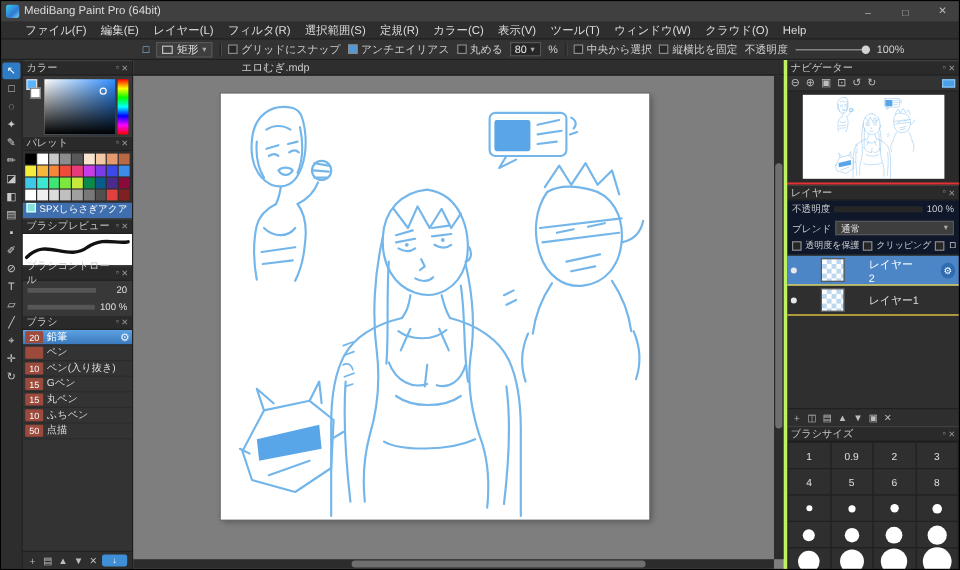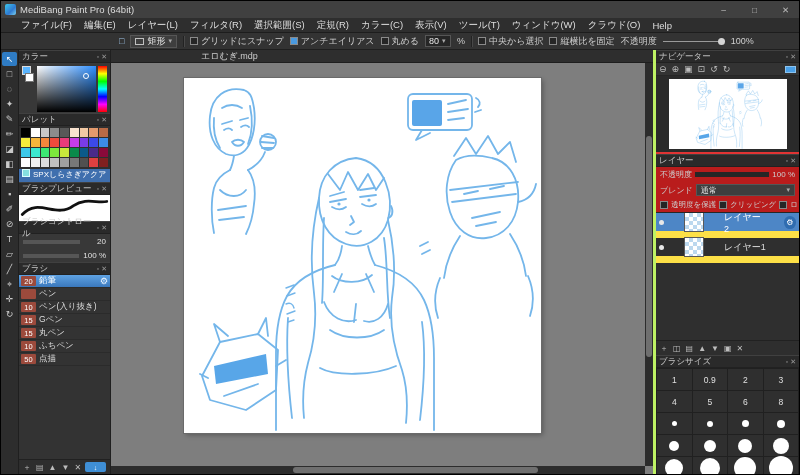--- a/index.html
+++ b/index.html
@@ -86,36 +86,36 @@
   .docbar { height:13px; background:#2e2e2e; border-bottom:1px solid #1e1e1e; display:flex; align-items:center; padding-left:90px; font-size:9px; color:#cccccc; }
   .canvas { position:absolute; left:73px; top:28px; width:357px; height:355px; background:#fff;
             box-shadow:0 0 0 1px #6a6a6a, 2px 2px 5px rgba(0,0,0,.3); }
   .canvas svg { width:100%; height:100%; display:block; }
   .hscroll { position:absolute; left:0; right:8px; bottom:0; height:8px; background:#2c2c2c; }
   .hthumb { position:absolute; left:34%; width:46%; top:1px; bottom:1px; background:#6f6f6f; border-radius:3px; }
   .vscroll { position:absolute; right:0; top:13px; bottom:8px; width:8px; background:#2c2c2c; }
   .vthumb { position:absolute; top:18%; height:55%; left:1px; right:1px; background:#6f6f6f; border-radius:3px; }
 
   
-  .rightpanel { width:143px; background:#b91c1c; display:flex; flex-direction:column; min-height:0; flex:0 0 auto; }
+  .rightpanel { width:143px; background:#0f172a; display:flex; flex-direction:column; min-height:0; flex:0 0 auto; }
   .nav-icons { height:13px; background:#333; border-bottom:1px solid #262626; display:flex; align-items:center; gap:3px; padding:0 3px; }
   .nav-icons .icn { font-size:9px; }
   .nav-rect { margin-left:auto; width:11px; height:7px; background:#4aa0e8; border:1px solid #8cc4f0; }
   .nav-thumb-wrap { height:76px; background:#2a2a2a; display:flex; align-items:center; justify-content:center; }
   .nav-thumb { width:118px; height:70px; background:#fff; overflow:hidden; }
   .nav-thumb svg { width:100%; height:100%; display:block; }
   .red-divider { height:2px; background:#e03434; flex:0 0 auto; }
 
   .lrow { display:flex; align-items:center; gap:3px; padding:2px 4px; font-size:8px; color:#cccccc; white-space:nowrap; }
   .lslider { flex:1; height:5px; background:#262626; position:relative; }
   .lslider .fill { height:100%; background:#4a9ae0; }
   .dropdown.sm { flex:1; height:12px; font-size:8px; justify-content:space-between; }
   .checksrow { gap:3px; font-size:7.5px; overflow:hidden; }
   .layerlist { height:128px; background:#2f2f2f; border-top:1px solid #262626; overflow:hidden; }
-  .layer { height:25px; display:flex; align-items:center; gap:20px; padding:0 3px; border-bottom:7px solid #fde047; font-size:9px; color:#ddd; }
+  .layer { height:25px; display:flex; align-items:center; gap:20px; padding:0 3px; border-bottom:1px solid #fde047; font-size:9px; color:#ddd; }
   .layer.selected { background:#4d86c6; color:#fff; }
   .eye { width:5px; height:5px; border-radius:50%; background:#e8e8e8; flex:0 0 auto; }
   .lthumb { width:20px; height:20px; border:1px solid #5a5a5a; flex:0 0 auto;
     background:conic-gradient(#bcd8ee 90deg,#ffffff 90deg 180deg,#bcd8ee 180deg 270deg,#ffffff 270deg);
     background-size:8px 8px; }
   .lgear { margin-left:auto; width:13px; height:13px; border-radius:50%; background:#2f6cb0; color:#fff; font-size:8px; display:flex; align-items:center; justify-content:center; }
 
   .size-panel { flex:1; display:flex; flex-direction:column; min-height:0; }
   .sizegrid { flex:1; display:grid; grid-template-columns:repeat(4,1fr); grid-auto-rows:21px; gap:1px; background:#202020; padding:1px; overflow:hidden; }
   .scell { background:#2f2f2f; display:flex; align-items:center; justify-content:center; color:#e0e0e0; font-size:8.5px; }

